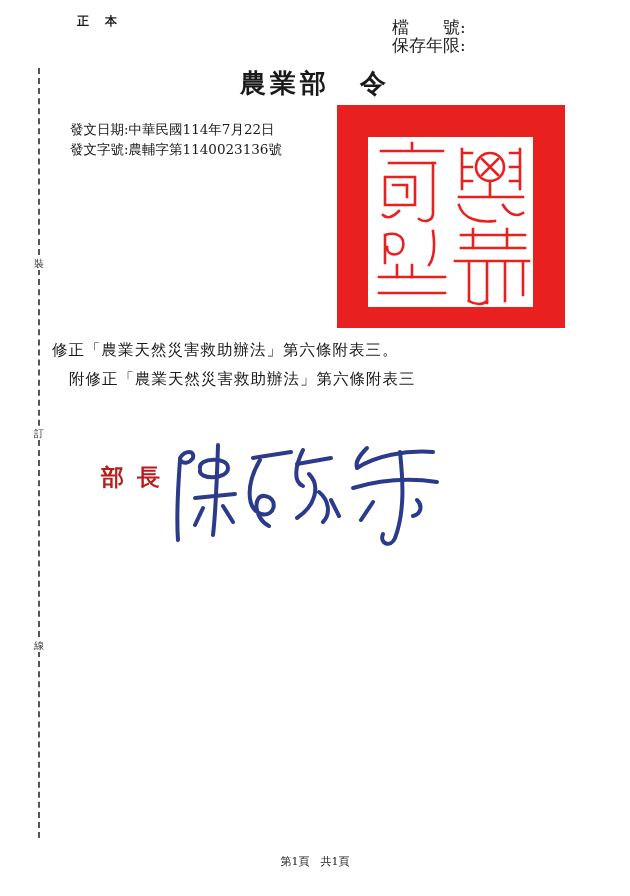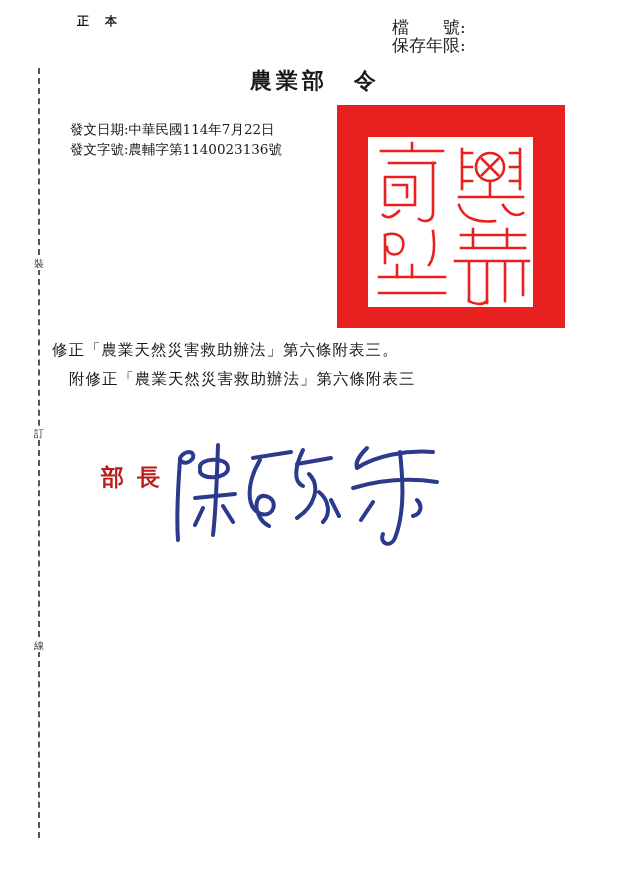--- a/index.html
+++ b/index.html
@@ -27,21 +27,21 @@
   .copy-type{
     position:absolute;left:77px;top:13px;
     font-size:12px;font-weight:700;letter-spacing:2px;
   }
   .file-block{
     position:absolute;left:392px;top:18px;
     font-size:17px;line-height:18px;color:#222;
   }
   .doc-title{
     position:absolute;left:0;right:0;top:66px;text-align:center;
-    font-size:22px;font-weight:600;letter-spacing:4px;
+    font-size:26px;font-weight:600;letter-spacing:4px;
   }
   .meta-block{
     position:absolute;left:70px;top:119px;
     font-size:13.5px;line-height:20px;
   }
   
   .seal{position:absolute;left:337px;top:105px;width:228px;height:223px;}
   .seal .stroke{stroke:#e8201f;stroke-width:2.6;fill:none;stroke-linecap:square;}
   
   .body-text{
@@ -135,14 +135,15 @@
     <path d="M224,62 C234,70 236,84 228,92"></path>
     <path d="M236,70 L244,86"></path>
 
     <path d="M272,18 C264,26 260,32 262,38 C280,26 310,20 338,22"></path>
     <path d="M258,58 C285,50 315,48 342,52"></path>
     <path d="M305,22 C308,50 310,82 300,108 C296,118 284,114 288,104"></path>
     <path d="M278,72 L266,90"></path>
     <path d="M322,70 C328,76 326,84 318,86"></path>
   </svg>
 
+  <div class="footer">第1頁　共1頁</div>
 
 </div>
 
 </body></html>

